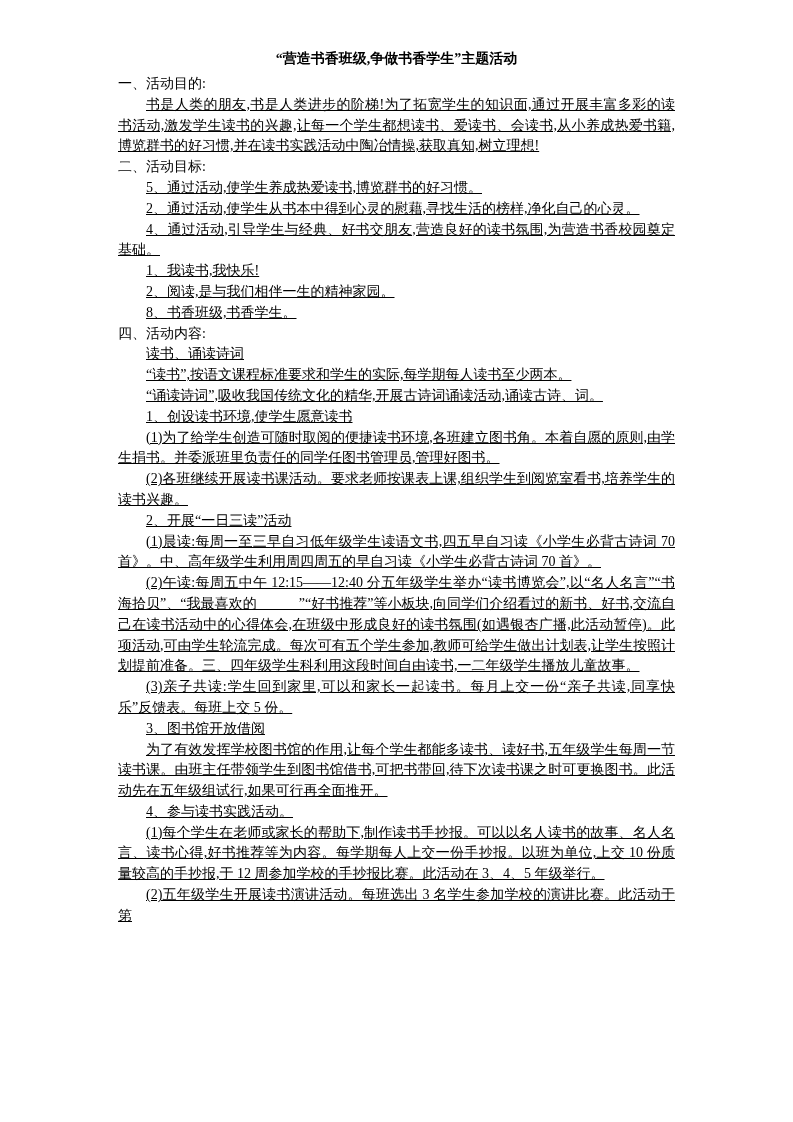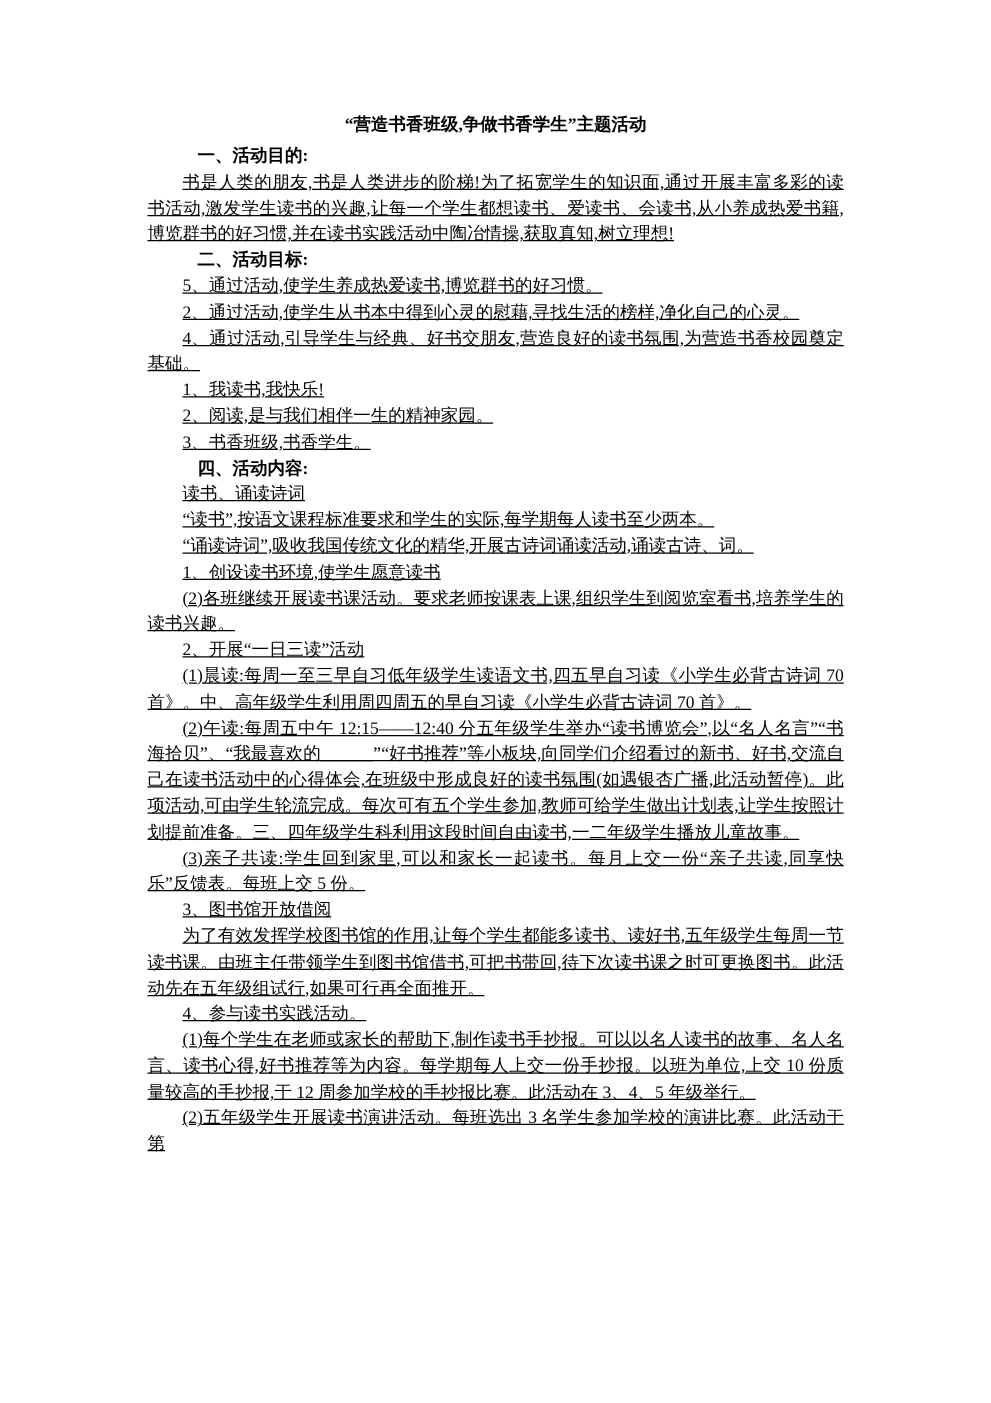--- a/index.html
+++ b/index.html
@@ -9,44 +9,43 @@
   }
   body {
     width: 793px;
     height: 1122px;
     overflow: hidden;
   }
   .page {
     box-sizing: border-box;
     width: 793px;
     height: 1122px;
-    padding: 90px 118px 40px 118px;
+    padding: 48px 118px 40px 118px;
     background: #ffffff;
     color: #000000;
     font-family: "Liberation Serif", "DejaVu Serif", serif;
     font-size: 14px;
     line-height: 20.8px;
     overflow: hidden;
   }
   .doc-title {
     margin: 0 0 5px 0;
     text-align: center;
     font-weight: bold;
     font-size: 14px;
     line-height: 21px;
   }
   .doc-body p.para {
     margin: 0;
     text-align: justify;
     word-break: break-all;
   }
   .doc-body p.heading {
-    font-weight: bold;
+    font-weight: normal;
     text-indent: 0;
-    margin-left: 40px;
   }
   .doc-body p.body {
     font-weight: normal;
     text-indent: 2em;
     text-decoration: underline;
   }
 </style>
 </head>
 <body>
 
@@ -54,26 +53,27 @@
   <h1 class="doc-title">“营造书香班级,争做书香学生”主题活动</h1>
   <div class="doc-body">
       <p class="para heading">一、活动目的:</p>
       <p class="para body">书是人类的朋友,书是人类进步的阶梯!为了拓宽学生的知识面,通过开展丰富多彩的读书活动,激发学生读书的兴趣,让每一个学生都想读书、爱读书、会读书,从小养成热爱书籍,博览群书的好习惯,并在读书实践活动中陶冶情操,获取真知,树立理想!</p>
       <p class="para heading">二、活动目标:</p>
       <p class="para body">5、通过活动,使学生养成热爱读书,博览群书的好习惯。</p>
       <p class="para body">2、通过活动,使学生从书本中得到心灵的慰藉,寻找生活的榜样,净化自己的心灵。</p>
       <p class="para body">4、通过活动,引导学生与经典、好书交朋友,营造良好的读书氛围,为营造书香校园奠定基础。</p>
       <p class="para body">1、我读书,我快乐!</p>
       <p class="para body">2、阅读,是与我们相伴一生的精神家园。</p>
-      <p class="para body">3、书香班级,书香学生。</p>
+      <p class="para body">8、书香班级,书香学生。</p>
       <p class="para heading">四、活动内容:</p>
       <p class="para body">读书、诵读诗词</p>
       <p class="para body">“读书”,按语文课程标准要求和学生的实际,每学期每人读书至少两本。</p>
       <p class="para body">“诵读诗词”,吸收我国传统文化的精华,开展古诗词诵读活动,诵读古诗、词。</p>
       <p class="para body">1、创设读书环境,使学生愿意读书</p>
+      <p class="para body">(1)为了给学生创造可随时取阅的便捷读书环境,各班建立图书角。本着自愿的原则,由学生捐书。并委派班里负责任的同学任图书管理员,管理好图书。</p>
       <p class="para body">(2)各班继续开展读书课活动。要求老师按课表上课,组织学生到阅览室看书,培养学生的读书兴趣。</p>
       <p class="para body">2、开展“一日三读”活动</p>
       <p class="para body">(1)晨读:每周一至三早自习低年级学生读语文书,四五早自习读《小学生必背古诗词 70 首》。中、高年级学生利用周四周五的早自习读《小学生必背古诗词 70 首》。</p>
       <p class="para body">(2)午读:每周五中午 12:15——12:40 分五年级学生举办“读书博览会”,以“名人名言”“书海拾贝”、“我最喜欢的______”“好书推荐”等小板块,向同学们介绍看过的新书、好书,交流自己在读书活动中的心得体会,在班级中形成良好的读书氛围(如遇银杏广播,此活动暂停)。此项活动,可由学生轮流完成。每次可有五个学生参加,教师可给学生做出计划表,让学生按照计划提前准备。三、四年级学生科利用这段时间自由读书,一二年级学生播放儿童故事。</p>
       <p class="para body">(3)亲子共读:学生回到家里,可以和家长一起读书。每月上交一份“亲子共读,同享快乐”反馈表。每班上交 5 份。</p>
       <p class="para body">3、图书馆开放借阅</p>
       <p class="para body">为了有效发挥学校图书馆的作用,让每个学生都能多读书、读好书,五年级学生每周一节读书课。由班主任带领学生到图书馆借书,可把书带回,待下次读书课之时可更换图书。此活动先在五年级组试行,如果可行再全面推开。</p>
       <p class="para body">4、参与读书实践活动。</p>
       <p class="para body">(1)每个学生在老师或家长的帮助下,制作读书手抄报。可以以名人读书的故事、名人名言、读书心得,好书推荐等为内容。每学期每人上交一份手抄报。以班为单位,上交 10 份质量较高的手抄报,于 12 周参加学校的手抄报比赛。此活动在 3、4、5 年级举行。</p>
       <p class="para body">(2)五年级学生开展读书演讲活动。每班选出 3 名学生参加学校的演讲比赛。此活动于第</p>

